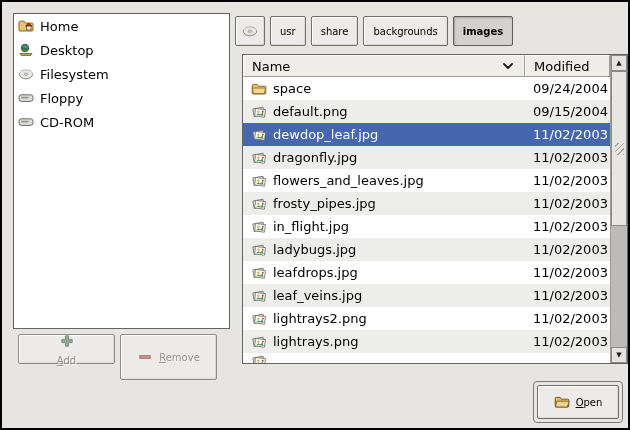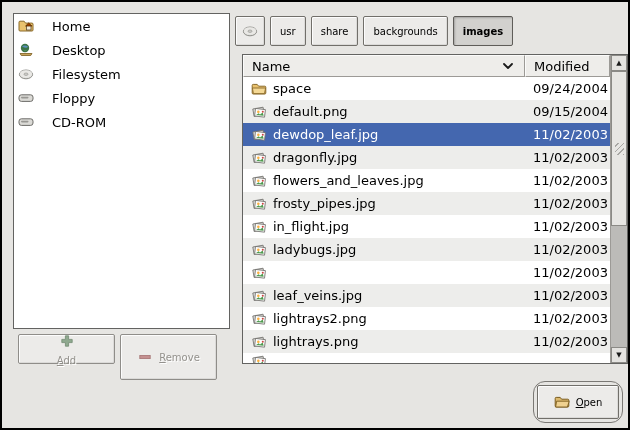--- a/index.html
+++ b/index.html
@@ -11,21 +11,21 @@
     font-size:13px;color:#000;overflow:hidden;
   }
   .icon{display:inline-flex;width:16px;height:16px;flex:0 0 16px;align-items:center;justify-content:center;}
   .icon svg{width:16px;height:16px;display:block;}
 
   
   .places{
     position:absolute;left:11px;top:11px;width:217px;height:316px;
     background:#fff;border:1px solid #636361;overflow:hidden;
   }
-  .place-row{display:flex;align-items:center;gap:18px;height:22px;padding:12px 4px;cursor:default;}
+  .place-row{display:flex;align-items:center;gap:6px;height:22px;padding:12px 4px;cursor:default;}
   .place-label{white-space:nowrap;}
 
   
   .btn{
     display:flex;align-items:center;justify-content:center;gap:6px;
     background:#ecebe9;border:1px solid #716f6a;border-radius:2px;
     box-shadow:inset 1px 1px 0 rgba(255,255,255,.85), inset -1px -1px 0 rgba(0,0,0,.07);
     font-size:10px;color:#000;cursor:default;
   }
   .btn.disabled{color:#93918c;text-shadow:1px 1px 0 #fff;border-color:#8f8d89;}
@@ -76,21 +76,21 @@
     height:155px;flex:0 0 155px;background:#e7e6e3;border:1px solid #8b8a86;
     display:flex;align-items:center;justify-content:center;
   }
   .grip{width:9px;height:12px;background:repeating-linear-gradient(315deg,#a8a7a4 0 1px,transparent 1px 4px);}
   .trough-rest{flex:1;}
 
   
   .cancel-btn{position:absolute;left:440px;top:385px;width:85px;height:30px;}
   .open-ring{
     position:absolute;left:531px;top:379px;width:90px;height:42px;
-    border:1px solid #7a7874;border-radius:12px;padding:3px;background:#e6e5e2;
+    border:1px solid #7a7874;border-radius:4px;padding:3px;background:#e6e5e2;
   }
   .open-btn{width:100%;height:100%;}
 </style>
 </head>
 <body>
 
 <div class="window">
 
   <div class="places">
       <div class="place-row">
@@ -355,20 +355,21 @@
                     <rect x="2.6" y="4" width="10.4" height="7.6" fill="#e4e3e0" stroke="#6f6e6a" stroke-width="0.8"></rect>
                   </g>
                   <g transform="rotate(7 9 9)">
                     <rect x="4" y="5" width="10" height="7.6" fill="#fdfdfc" stroke="#6f6e6a" stroke-width="0.8"></rect>
                     <circle cx="7.2" cy="8" r="1.3" fill="#fcaf3e"></circle>
                     <path d="M5.4 11.4l2.2-2 1.6 1.2 2.4-2.4 1.4 3.2z" fill="#4e9a4e"></path>
                     <circle cx="11.6" cy="7.4" r="1" fill="#cc4444"></circle>
                   </g>
                 </svg>
               </span>
+              <span>leafdrops.jpg</span>
             </span>
             <span class="cell-date">11/02/2003</span>
           </div>
           <div class="file-row">
             <span class="cell-name">
               <span class="icon">
                 <svg viewBox="0 0 16 16">
                   <g transform="rotate(-10 8 9)">
                     <rect x="2.6" y="4" width="10.4" height="7.6" fill="#e4e3e0" stroke="#6f6e6a" stroke-width="0.8"></rect>
                   </g>

